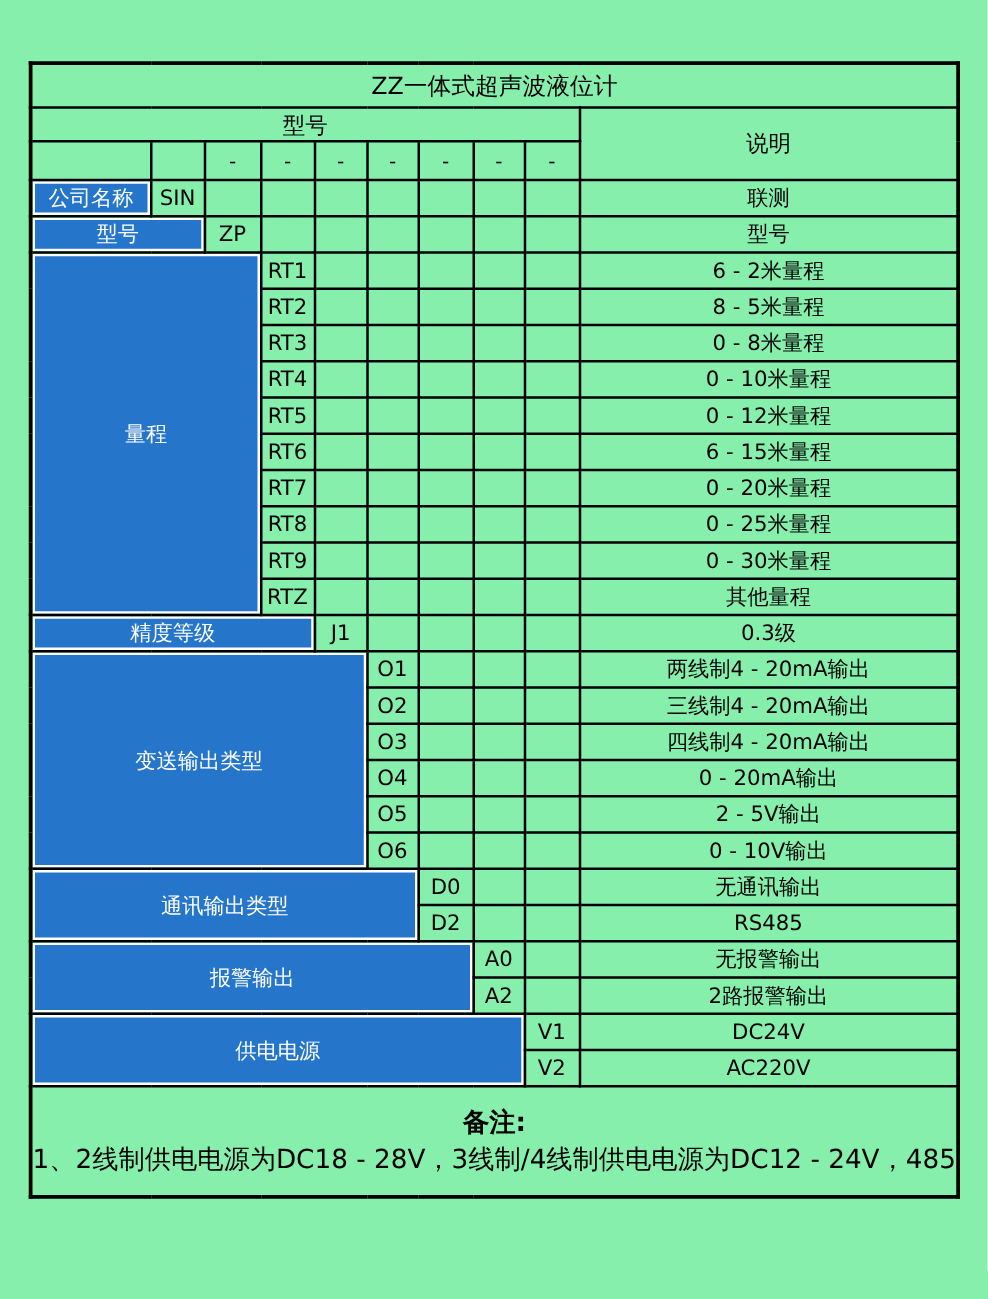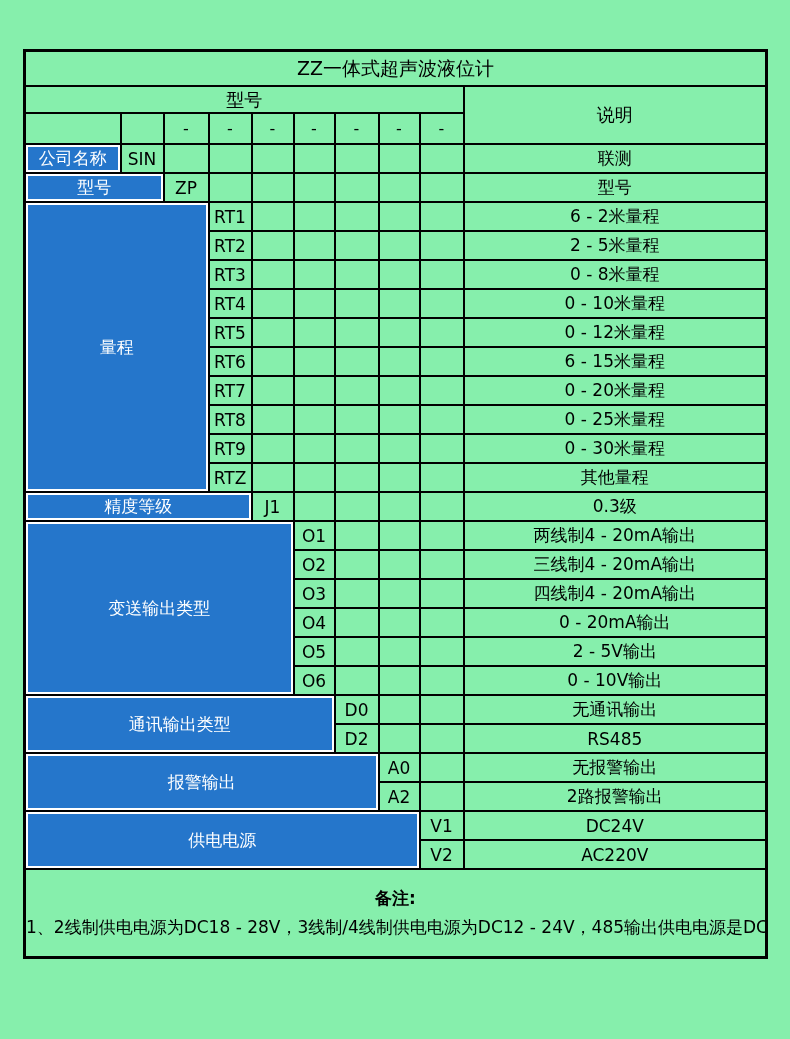--- a/index.html
+++ b/index.html
@@ -45,21 +45,21 @@
     box-shadow: inset 0 0 0 2px #ffffff;
     font-size: 17px;
   }
   td.desc-col { font-size: 17px; }
   td.notes-cell {
     text-align: left;
     vertical-align: top;
     padding: 5px 8px;
     white-space: normal;
     line-height: 29px;
-    font-size: 17px;
+    font-size: 21px;
     margin-left: 20px;
   }
   .notes-heading { font-weight: bold; display: block; }
   .notes-body { display: block; }
 </style>
 </head>
 <body>
 
 <div class="page">
   <table class="spec">
@@ -133,21 +133,21 @@
       <td></td>
       <td class="desc-col">6 - 2米量程</td>
     </tr>
     <tr class="row-body">
       <td>RT2</td>
       <td></td>
           <td></td>
       <td></td>
           <td></td>
       <td></td>
-      <td class="desc-col">2 - 5米量程</td>
+      <td class="desc-col">8 - 5米量程</td>
     </tr>
     <tr class="row-body">
       <td>RT3</td>
       <td></td>
           <td></td>
       <td></td>
           <td></td>
       <td></td>
       <td class="desc-col">0 - 8米量程</td>
     </tr>

